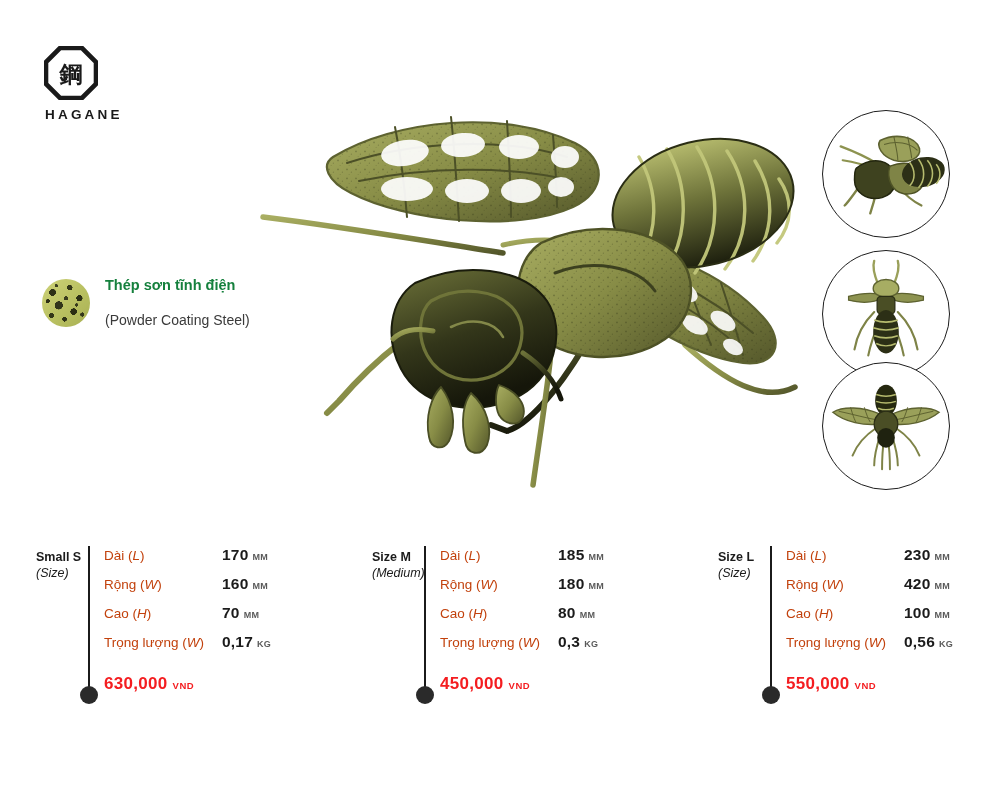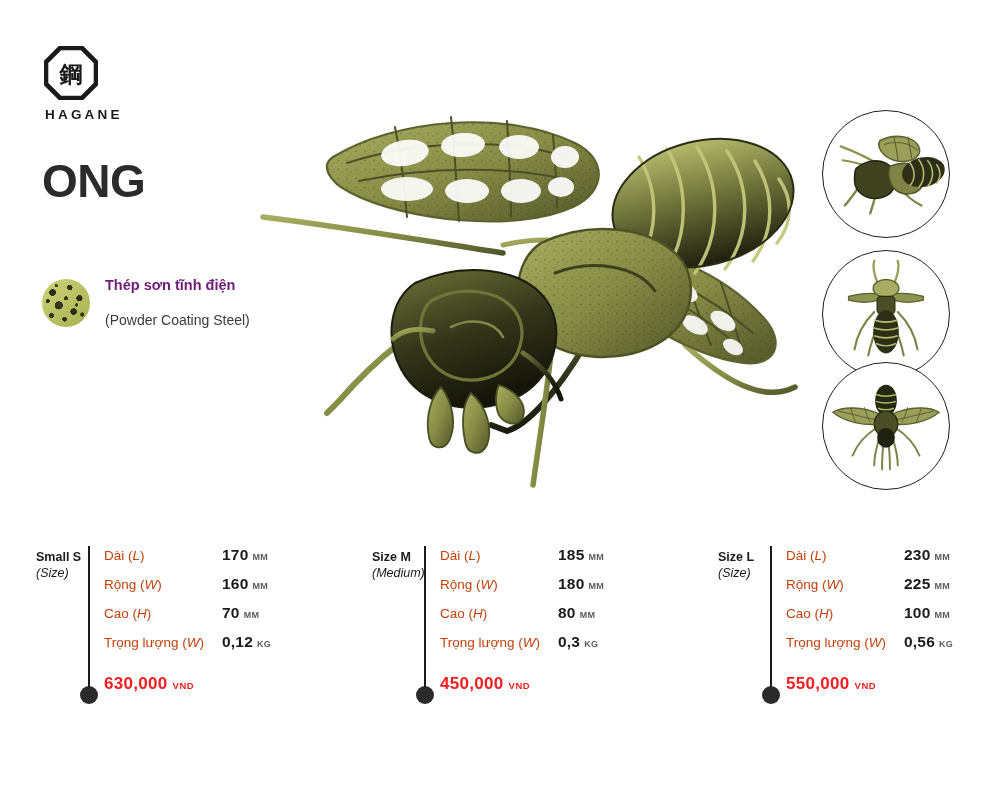--- a/index.html
+++ b/index.html
@@ -46,21 +46,21 @@
       radial-gradient(circle at 47% 84%, #2f3216 0 2.2px, transparent 2.4px),
       radial-gradient(circle at 84% 74%, #34371a 0 2.0px, transparent 2.2px),
       radial-gradient(circle at 12% 46%, #2d3015 0 1.9px, transparent 2.1px),
       radial-gradient(circle at 50% 40%, #3a3d1e 0 2.0px, transparent 2.2px),
       radial-gradient(circle at 72% 54%, #383b1c 0 1.6px, transparent 1.8px),
       radial-gradient(circle at 30% 14%, #3c3f20 0 1.5px, transparent 1.7px),
       linear-gradient(135deg, #cdd278 0%, #b9c061 55%, #a8b053 100%);
     flex:none;
   }
   #material-text { line-height:1.22; }
-  #material-vi { font-size:14.5px; font-weight:700; color:#701a75; }
+  #material-vi { font-size:14.5px; font-weight:700; color:#15803d; }
   #material-en { font-size:14px; font-weight:400; color:#3a3a3a; margin-top:17px; }
 
   
   #hero { position:absolute; left:255px; top:95px; width:570px; height:410px; }
   #hero svg { width:100%; height:100%; display:block; }
 
   
   .thumb {
     position:absolute; left:822px; width:128px; height:128px;
     border:1.6px solid #1d1d1d; border-radius:50%;
@@ -109,21 +109,20 @@
 
 <div id="brand">
   <svg id="brand-mark" viewBox="0 0 54 54">
     <polygon points="16,2 38,2 52,16 52,38 38,52 16,52 2,38 2,16" fill="none" stroke="#1a1a1a" stroke-width="4.6"></polygon>
     <text x="27" y="35.5" text-anchor="middle" font-size="23" font-weight="700" fill="#1a1a1a" font-family="'DejaVu Sans', sans-serif">鋼</text>
   </svg>
   <div id="brand-word">HAGANE</div>
 </div>
 
 <div id="title-block">
-  <div id="title-main">ONG</div>
 </div>
 
 <div id="material">
   <div id="swatch"></div>
   <div id="material-text">
     <div id="material-vi">Thép sơn tĩnh điện</div>
     <div id="material-en">(Powder Coating Steel)</div>
   </div>
 </div>
 
@@ -364,21 +363,21 @@
       <div class="spec-val">160</div>
       <div class="spec-unit">mm</div>
     </div>
     <div class="spec-row">
       <div class="spec-key"><span>Cao</span> (<i>H</i>)</div>
       <div class="spec-val">70</div>
       <div class="spec-unit">mm</div>
     </div>
     <div class="spec-row">
       <div class="spec-key"><span>Trọng lượng</span> (<i>W</i>)</div>
-      <div class="spec-val">0,12</div>
+      <div class="spec-val">0,17</div>
       <div class="spec-unit">kg</div>
     </div>
   </div>
   <div class="price-row">
     <div class="price-amount">630,000</div>
     <div class="price-cur">VND</div>
   </div>
 </div>
 
 <div class="size-col" id="size-col-1">
@@ -424,21 +423,21 @@
   <div class="axis"></div>
   <div class="axis-dot"></div>
   <div class="rows">
     <div class="spec-row">
       <div class="spec-key"><span>Dài</span> (<i>L</i>)</div>
       <div class="spec-val">230</div>
       <div class="spec-unit">mm</div>
     </div>
     <div class="spec-row">
       <div class="spec-key"><span>Rộng</span> (<i>W</i>)</div>
-      <div class="spec-val">225</div>
+      <div class="spec-val">420</div>
       <div class="spec-unit">mm</div>
     </div>
     <div class="spec-row">
       <div class="spec-key"><span>Cao</span> (<i>H</i>)</div>
       <div class="spec-val">100</div>
       <div class="spec-unit">mm</div>
     </div>
     <div class="spec-row">
       <div class="spec-key"><span>Trọng lượng</span> (<i>W</i>)</div>
       <div class="spec-val">0,56</div>

